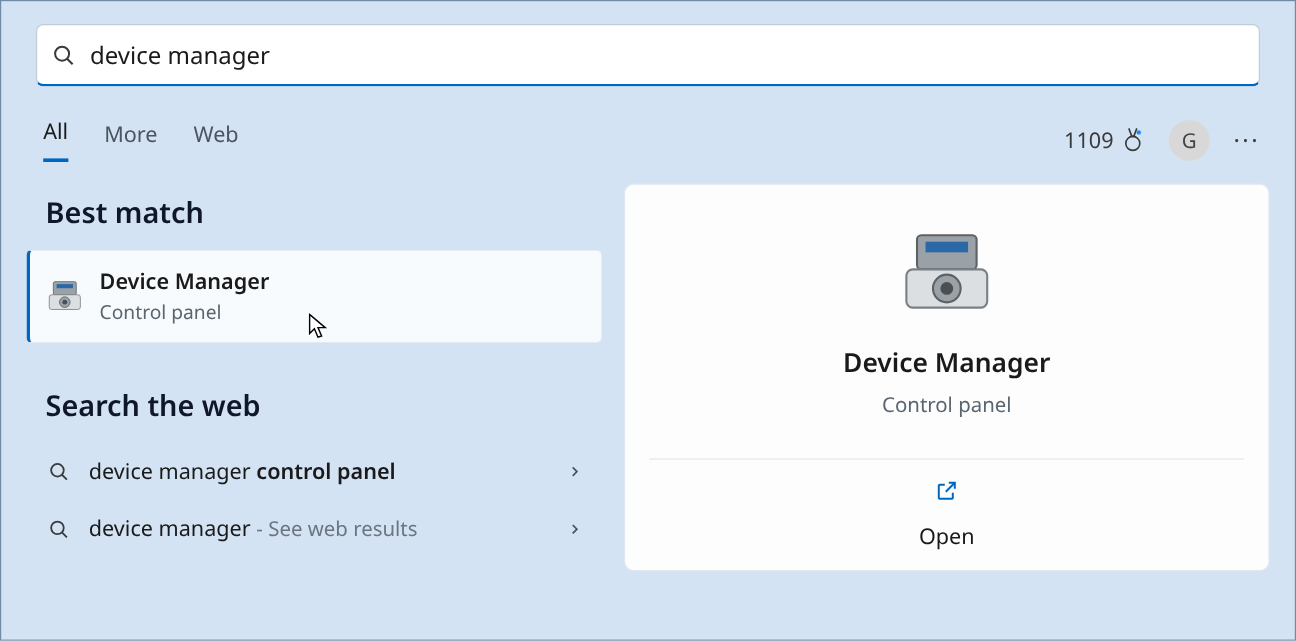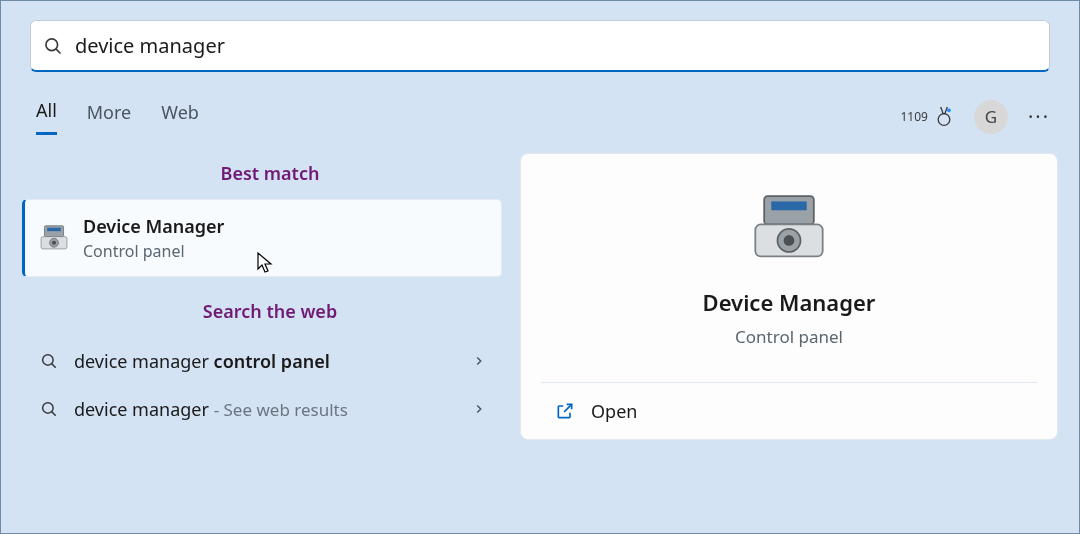--- a/index.html
+++ b/index.html
@@ -69,21 +69,21 @@
     margin-left: auto;
     display: flex;
     align-items: center;
     gap: 20px;
     color: #3a3a3a;
   }
   .points {
     display: flex;
     align-items: center;
     gap: 6px;
-    font-size: 12px;
+    font-size: 18px;
   }
   .avatar {
     width: 34px; height: 34px;
     border-radius: 50%;
     background: #d8d8d8;
     color: #444;
     display: flex;
     align-items: center;
     justify-content: center;
     font-size: 17px;
@@ -91,25 +91,24 @@
   .more-dots { font-size: 20px; letter-spacing: 2px; cursor: pointer; color: #3a3a3a; }
   .main {
     display: flex;
     margin: 18px 22px 0 22px;
     gap: 18px;
   }
   .left {
     width: 480px;
   }
   .section-title {
-    font-size: 18px;
+    font-size: 24px;
     font-weight: 600;
     margin: 8px 0 14px 16px;
-    color: #701a75;
-    text-align: center;
+    color: #0f172a;
   }
   .best-match {
     background: #f8fbfe;
     border: 1px solid #e4eaf1;
     border-left: 3px solid #0067c0;
     border-radius: 5px;
     padding: 14px 16px 14px 14px;
     display: flex;
     align-items: center;
     gap: 14px;
@@ -160,20 +159,21 @@
   .right-subtitle { font-size: 17px; color: #5a6670; margin-top: 8px; }
   .divider { height: 1px; background: #e2e8ef; margin: 34px 0 0 0; }
   .action-row {
     display: flex;
     align-items: center;
     gap: 16px;
     padding: 16px 14px;
     font-size: 18px;
     cursor: pointer;
     text-align: left;
+    flex-direction: column;
   }
   b { font-weight: 600; }
 </style>
 </head>
 <body>
 
 <div class="outer-border"></div>
 
 <div class="search-container">
   <div class="search-box">
@@ -221,21 +221,21 @@
       </div>
       <div class="bm-texts">
         <div class="title">Device Manager</div>
         <div class="subtitle">Control panel</div>
       </div>
       <svg class="cursor-arrow" width="18" height="22" viewBox="0 0 18 22">
         <path d="M1 1 L1 17 L5 13 L8 20 L11 19 L8 12 L14 12 Z" fill="#fff" stroke="#000" stroke-width="1.2"></path>
       </svg>
     </div>
 
-    <div class="section-title" style="margin-top:22px">Search the web</div>
+    <div class="section-title" style="margin-top:36px">Search the web</div>
 
     <div class="web-row">
       <svg width="18" height="18" viewBox="0 0 24 24" fill="none" stroke="#3a3a3a" stroke-width="2">
           <circle cx="10.5" cy="10.5" r="7"></circle>
           <line x1="21" y1="21" x2="15.5" y2="15.5"></line>
         </svg>
       <div class="label">
         <span>device manager </span><b>control panel</b>
       </div>
       <svg class="chev" width="14" height="14" viewBox="0 0 24 24" fill="none" stroke="#4a5560" stroke-width="2.5">

